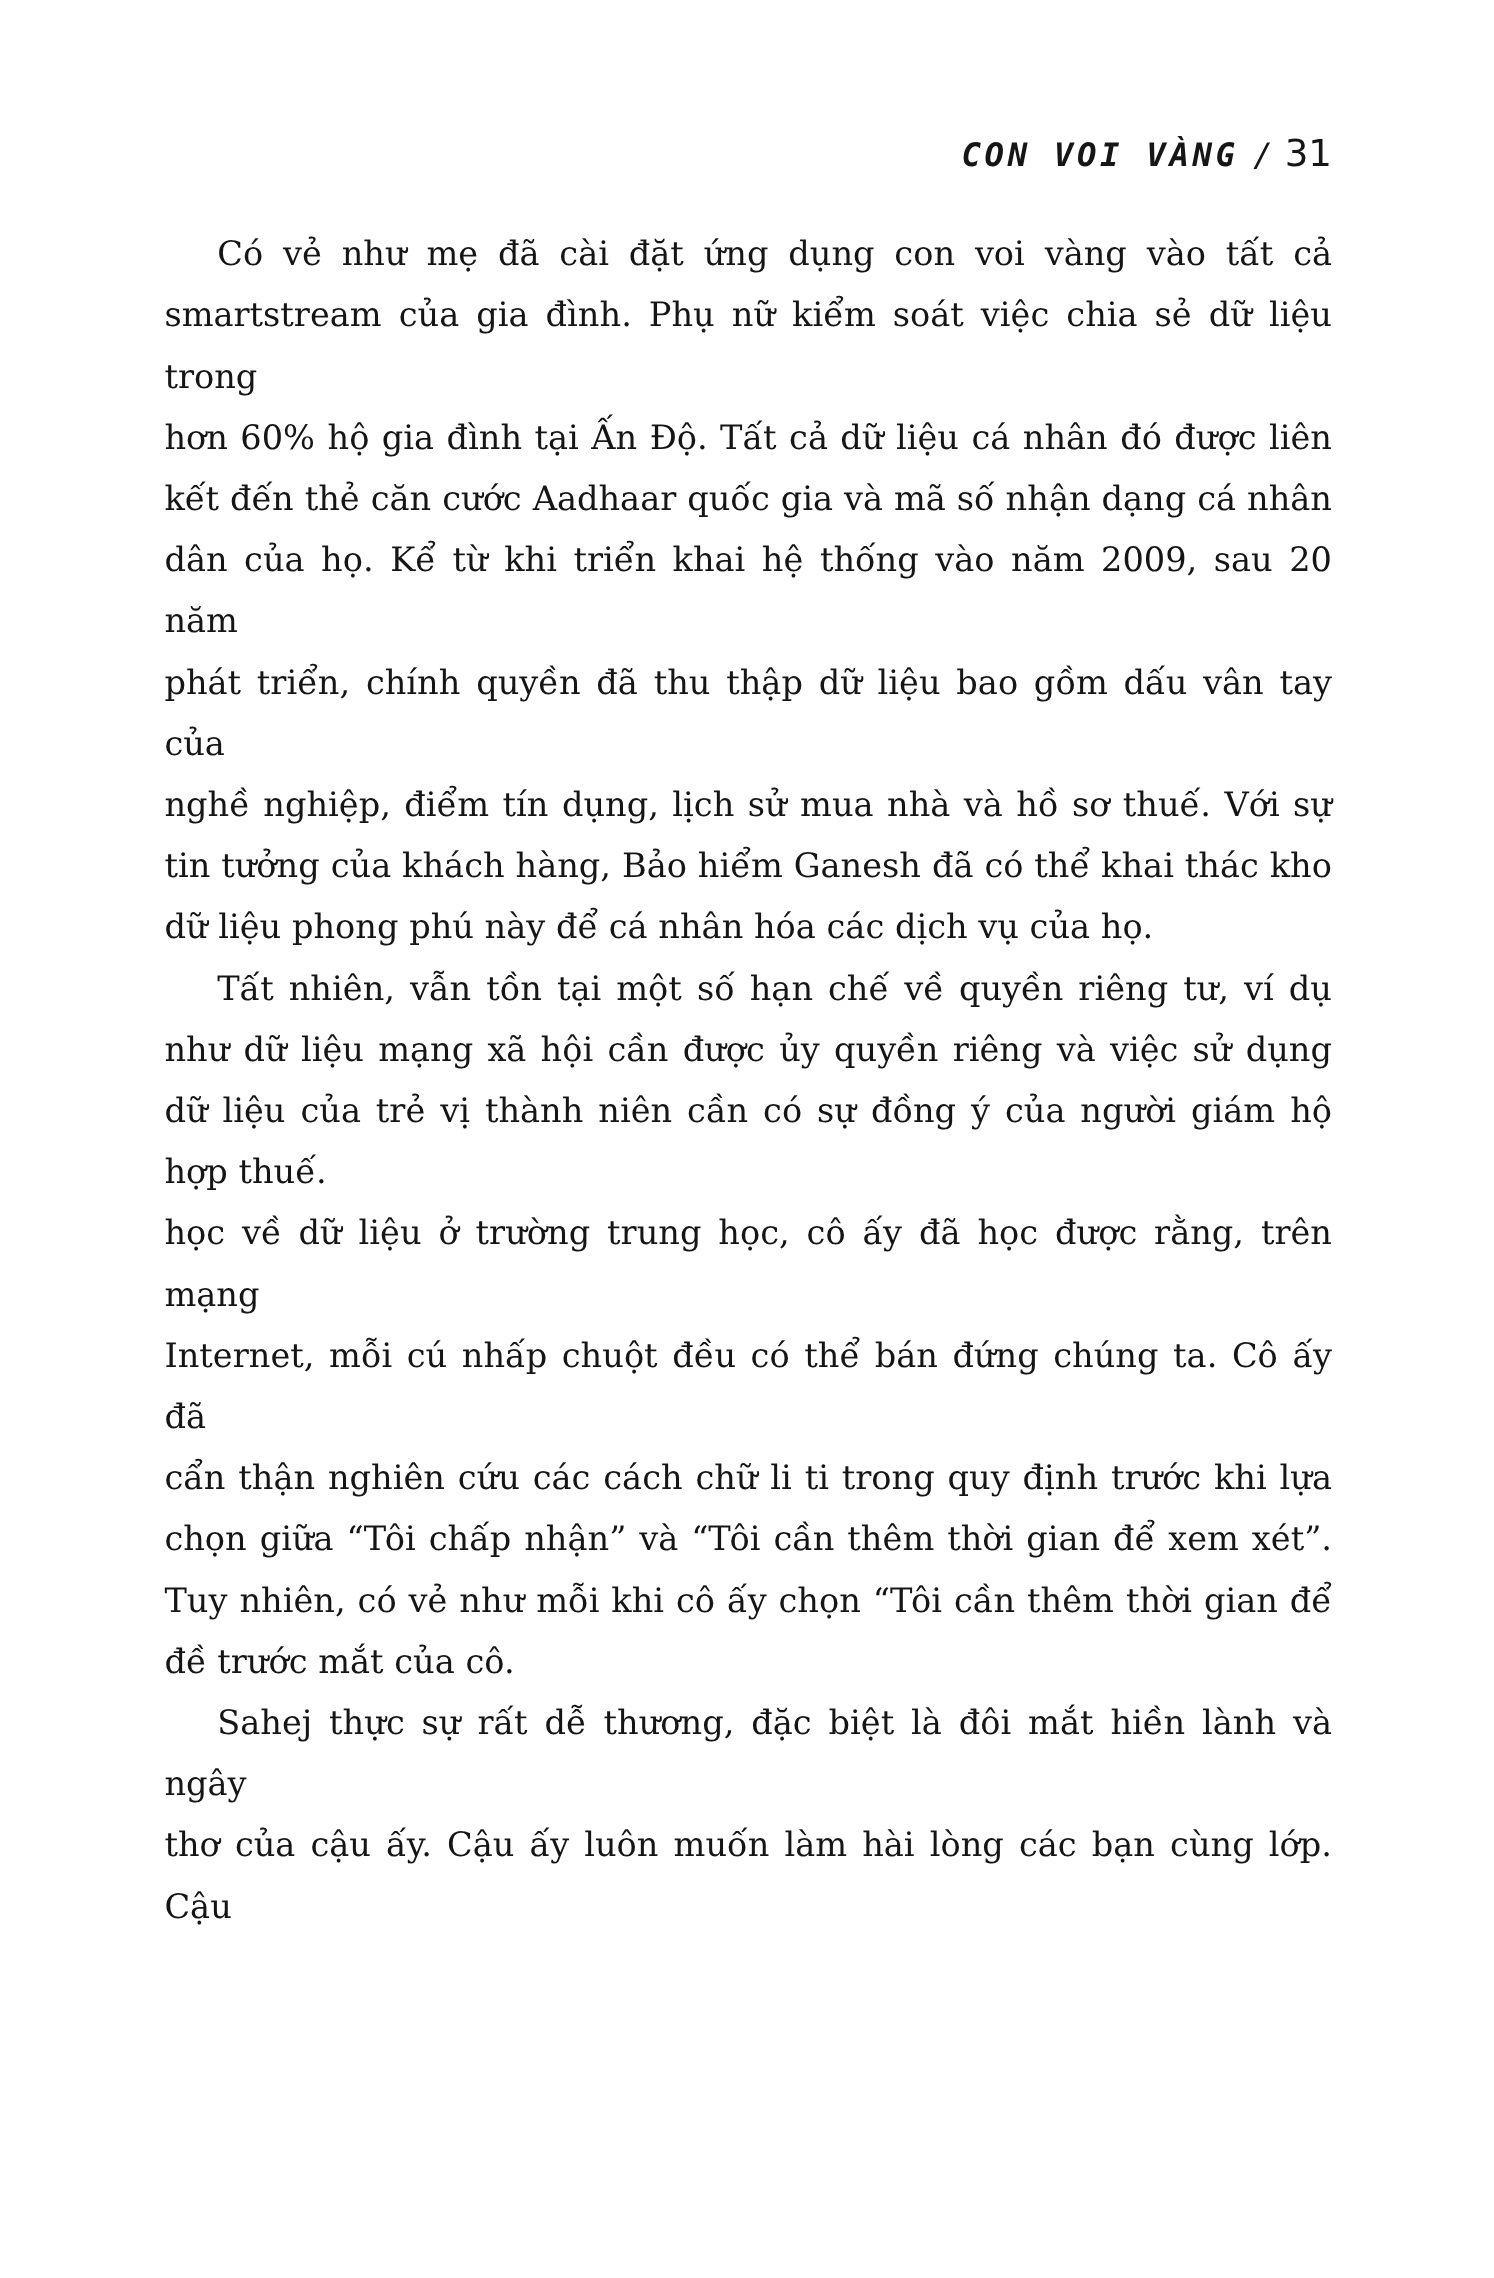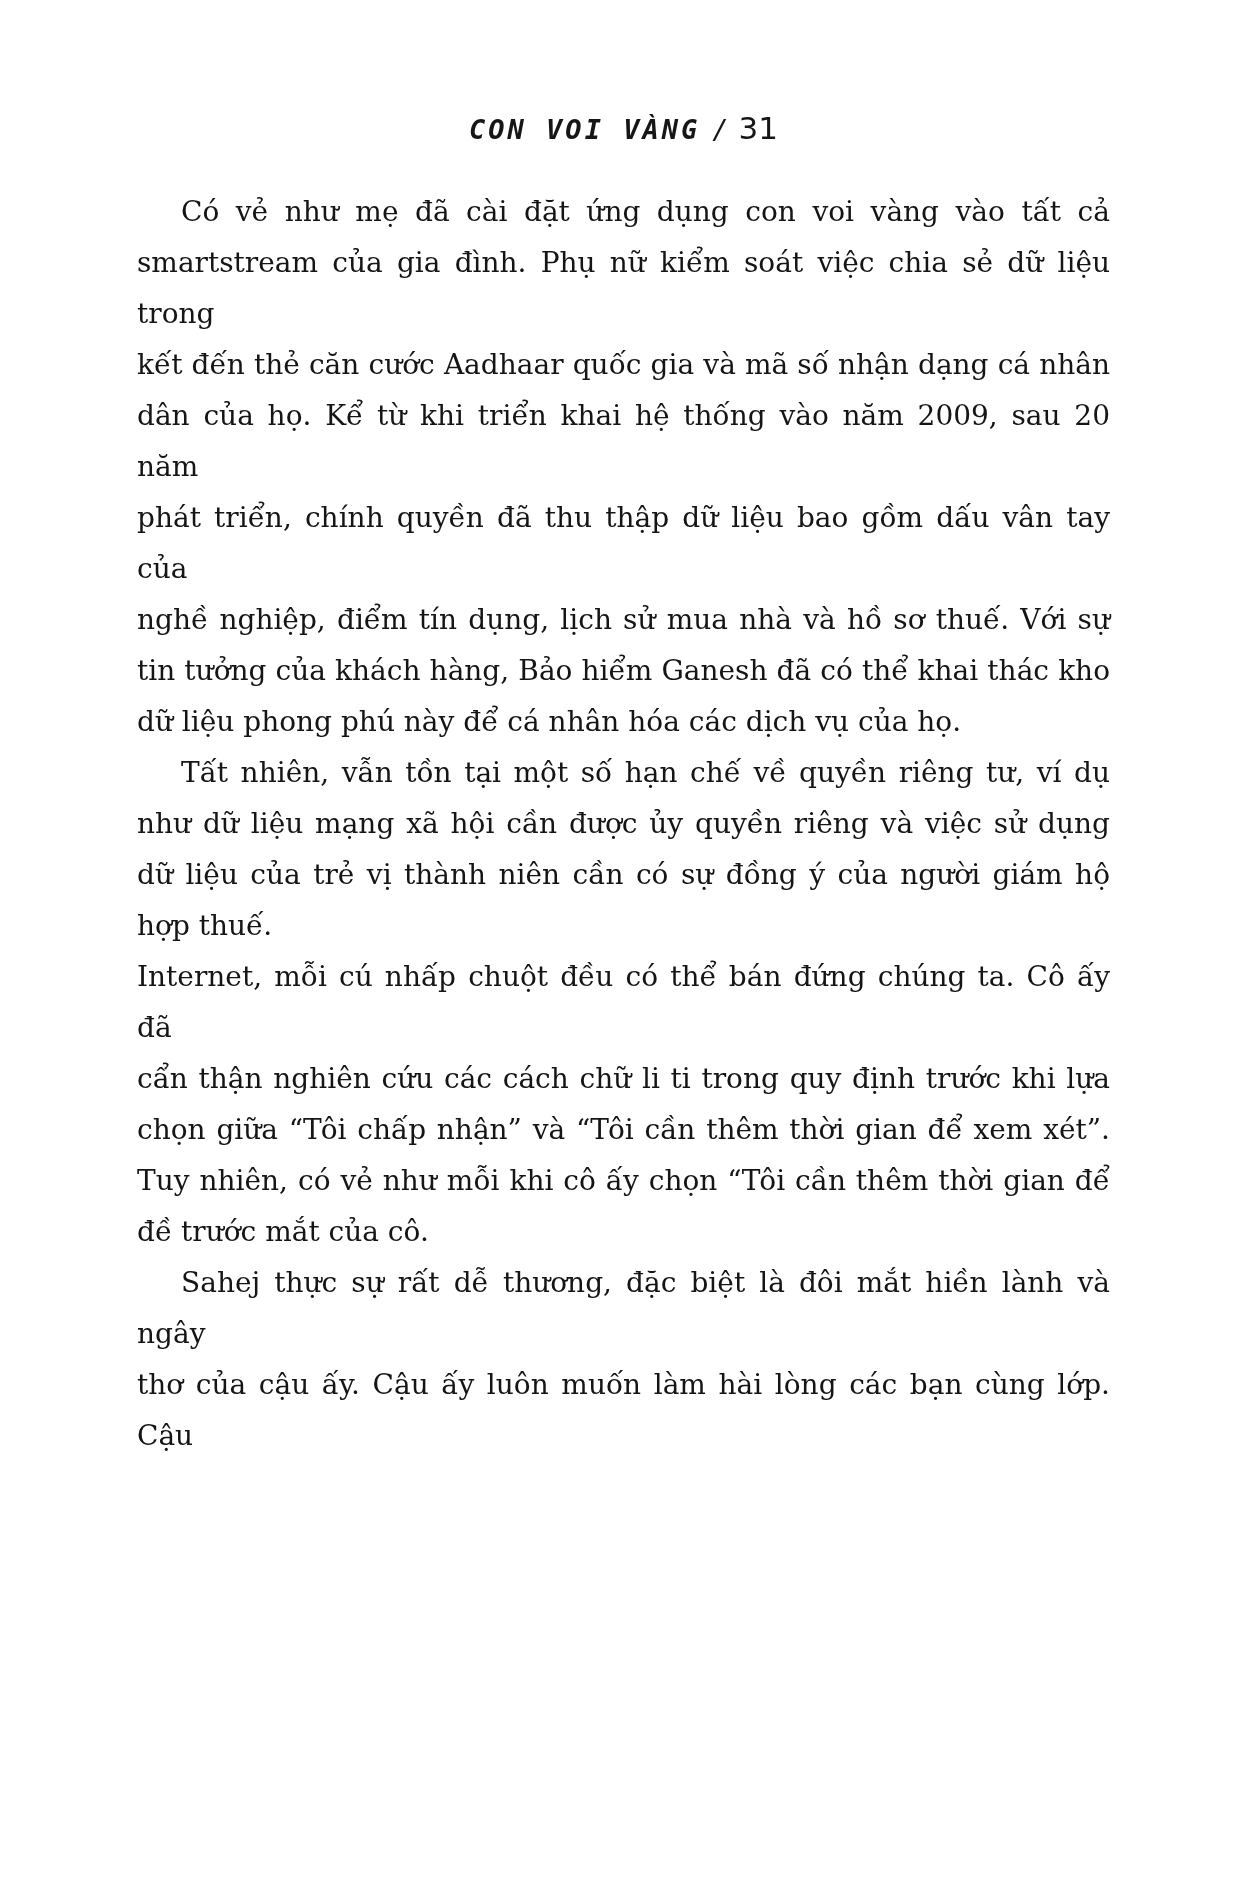--- a/index.html
+++ b/index.html
@@ -12,21 +12,21 @@
   .page {
     position: absolute;
     inset: 0;
     background: #ffffff;
   }
   .page-header {
     position: absolute;
     top: 110px;
     left: 137px;
     width: 973px;
-    text-align: center;
+    text-align: right;
     white-space: nowrap;
     color: #161616;
   }
   .running-title {
     font-family: "DejaVu Sans Mono", monospace;
     font-style: italic;
     font-weight: bold;
     font-size: 27px;
     letter-spacing: 3px;
   }
@@ -72,34 +72,36 @@
 
   <div class="page-header">
     <span class="running-title">CON VOI VÀNG</span><span class="header-separator">/</span><span class="page-number">31</span>
   </div>
 
   <div class="page-body">
 
   <div class="paragraph">
         <div class="line first">Có vẻ như mẹ đã cài đặt ứng dụng con voi vàng vào tất cả</div>
         <div class="line">smartstream của gia đình. Phụ nữ kiểm soát việc chia sẻ dữ liệu trong</div>
+        <div class="line">hơn 60% hộ gia đình tại Ấn Độ. Tất cả dữ liệu cá nhân đó được liên</div>
         <div class="line">kết đến thẻ căn cước Aadhaar quốc gia và mã số nhận dạng cá nhân</div>
         <div class="line">dân của họ. Kể từ khi triển khai hệ thống vào năm 2009, sau 20 năm</div>
         <div class="line">phát triển, chính quyền đã thu thập dữ liệu bao gồm dấu vân tay của</div>
         <div class="line">nghề nghiệp, điểm tín dụng, lịch sử mua nhà và hồ sơ thuế. Với sự</div>
         <div class="line">tin tưởng của khách hàng, Bảo hiểm Ganesh đã có thể khai thác kho</div>
         <div class="line plast">dữ liệu phong phú này để cá nhân hóa các dịch vụ của họ.</div>
       </div>
       <div class="paragraph">
         <div class="line first">Tất nhiên, vẫn tồn tại một số hạn chế về quyền riêng tư, ví dụ</div>
         <div class="line">như dữ liệu mạng xã hội cần được ủy quyền riêng và việc sử dụng</div>
         <div class="line">dữ liệu của trẻ vị thành niên cần có sự đồng ý của người giám hộ</div>
         <div class="line plast">hợp thuế.</div>
       </div>
       <div class="paragraph">
+        <div class="line">học về dữ liệu ở trường trung học, cô ấy đã học được rằng, trên mạng</div>
         <div class="line">Internet, mỗi cú nhấp chuột đều có thể bán đứng chúng ta. Cô ấy đã</div>
         <div class="line">cẩn thận nghiên cứu các cách chữ li ti trong quy định trước khi lựa</div>
         <div class="line">chọn giữa “Tôi chấp nhận” và “Tôi cần thêm thời gian để xem xét”.</div>
         <div class="line">Tuy nhiên, có vẻ như mỗi khi cô ấy chọn “Tôi cần thêm thời gian để</div>
         <div class="line plast">đề trước mắt của cô.</div>
       </div>
       <div class="paragraph">
         <div class="line first">Sahej thực sự rất dễ thương, đặc biệt là đôi mắt hiền lành và ngây</div>
         <div class="line">thơ của cậu ấy. Cậu ấy luôn muốn làm hài lòng các bạn cùng lớp. Cậu</div>
       </div>

